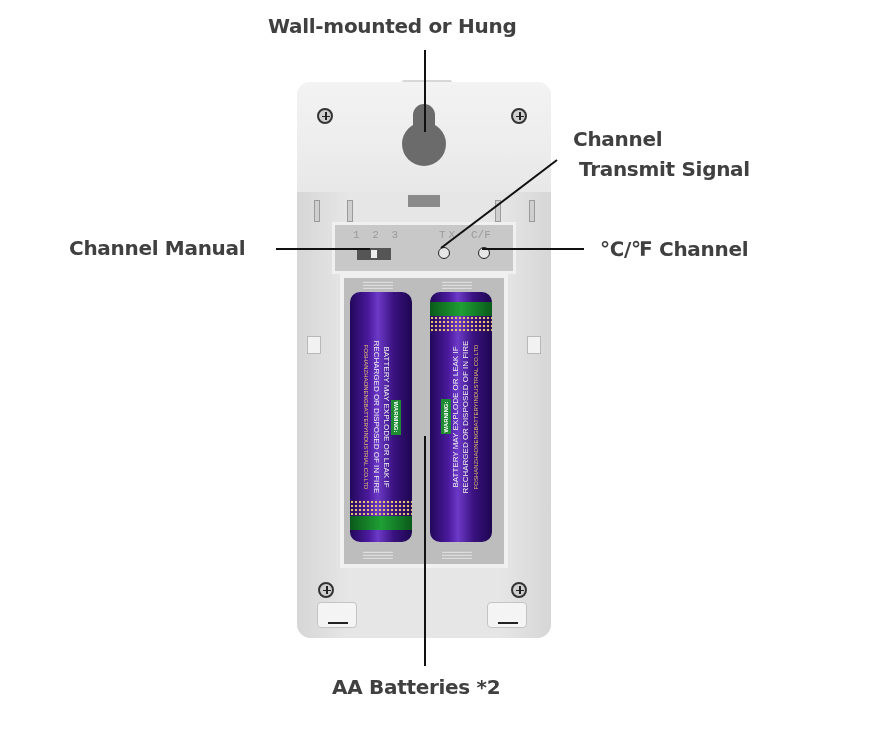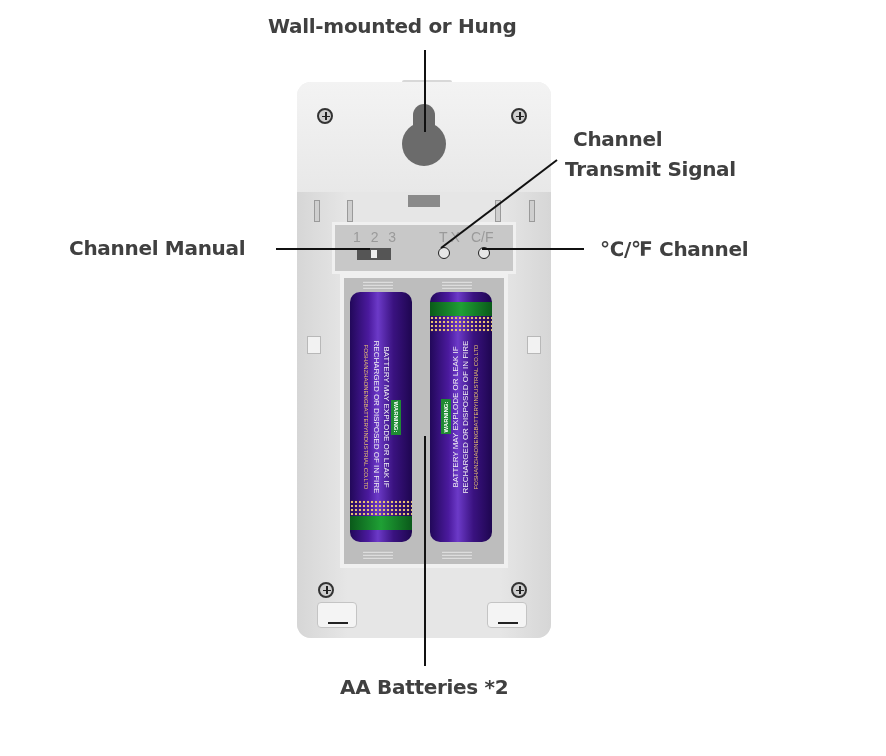--- a/index.html
+++ b/index.html
@@ -19,21 +19,21 @@
   .screw::before { content:""; position:absolute; left:6px; top:2px; width:1.5px; height:8px; background:#222; }
   .screw::after  { content:""; position:absolute; left:2.5px; top:5.5px; width:8px; height:1.5px; background:#222; }
   .keyhole { position:absolute; left:105px; top:22px; width:44px; height:64px; }
   .keyhole .head { position:absolute; left:11px; top:0; width:22px; height:30px; border-radius:11px 11px 0 0; background:#6b6b6b; }
   .keyhole .body { position:absolute; left:0; top:18px; width:44px; height:44px; border-radius:50%; background:#6b6b6b; }
   .slot { position:absolute; left:111px; top:113px; width:32px; height:12px; background:#8a8a8a; }
   .clip { position:absolute; width:4px; height:20px; background:#cfcfcf; border:1px solid #9a9a9a; }
   .side-tab { position:absolute; width:12px; height:16px; background:#f2f2f2; border:1px solid #b8b8b8; }
   .panel { position:absolute; left:35px; top:140px; width:184px; height:52px; background:#c8c8c8;
            border:3px solid #f0f0f0; box-sizing:border-box; }
-  .panel .txt { position:absolute; font-size:14px; color:#9a9a9a; letter-spacing:3px; font-family:Liberation Sans, sans-serif; }
+  .panel .txt { position:absolute; font-size:11px; color:#9a9a9a; letter-spacing:3px; font-family:Liberation Mono, monospace; }
   .ch-switch { position:absolute; left:22px; top:23px; width:34px; height:12px; background:#555; }
   .ch-switch .knob { position:absolute; left:14px; top:2px; width:6px; height:8px; background:#eee; }
   .btn { position:absolute; width:10px; height:10px; border-radius:50%; background:#e6e6e6; border:1.5px solid #222; }
   .compartment { position:absolute; left:43px; top:192px; width:168px; height:294px;
                  background:#bdbdbd; border:4px solid #f0f0f0; box-sizing:border-box; }
   .battery { position:absolute; width:62px; height:250px; border-radius:10px;
              background:linear-gradient(90deg,#22085a 0%,#4b1a9e 30%,#6c3ac8 45%,#3a1280 70%,#1e0650 100%); overflow:hidden; }
   .battery .band { position:absolute; left:0; width:100%; height:14px; background:linear-gradient(90deg,#0a5a1a,#1fa035,#0a5a1a); }
   .battery .dots { position:absolute; left:0; width:100%; height:16px;
                    background:radial-gradient(circle,#e6c070 1.2px,transparent 1.6px) 0 0/4px 4px; }
@@ -44,24 +44,24 @@
   .battery.flip .text { transform:translate(-50%,-50%) rotate(-90deg); }
   .spring { position:absolute; width:30px; height:10px; background:repeating-linear-gradient(0deg,#aaa 0,#eee 2px,#999 3px); border-radius:2px; }
   .foot { position:absolute; width:40px; height:26px; background:#f4f4f4; border:1px solid #c4c4c4; border-radius:4px; box-sizing:border-box; }
   .foot::after { content:""; position:absolute; left:10px; bottom:3px; width:20px; height:2px; background:#222; }
 </style>
 </head>
 <body>
 
 <div class="label" style="left:268px;top:11px;">Wall-mounted or Hung</div>
 <div class="label" style="left:573px;top:124px;">Channel</div>
-<div class="label" style="left:565px;top:154px;">Transmit Signal</div>
+<div class="label" style="left:579px;top:154px;">Transmit Signal</div>
 <div class="label" style="left:69px;top:233px;">Channel Manual</div>
 <div class="label" style="left:600px;top:234px;">℃/℉ Channel</div>
-<div class="label" style="left:340px;top:672px;">AA Batteries *2</div>
+<div class="label" style="left:332px;top:672px;">AA Batteries *2</div>
 
 <div class="top-tab"></div>
 <div class="device">
   <div class="upper"></div>
   <div class="lower"></div>
 
   <div class="screw" style="left:20px;top:26px;"></div>
   <div class="screw" style="left:214px;top:26px;"></div>
   <div class="keyhole">
     <div class="head"></div>

